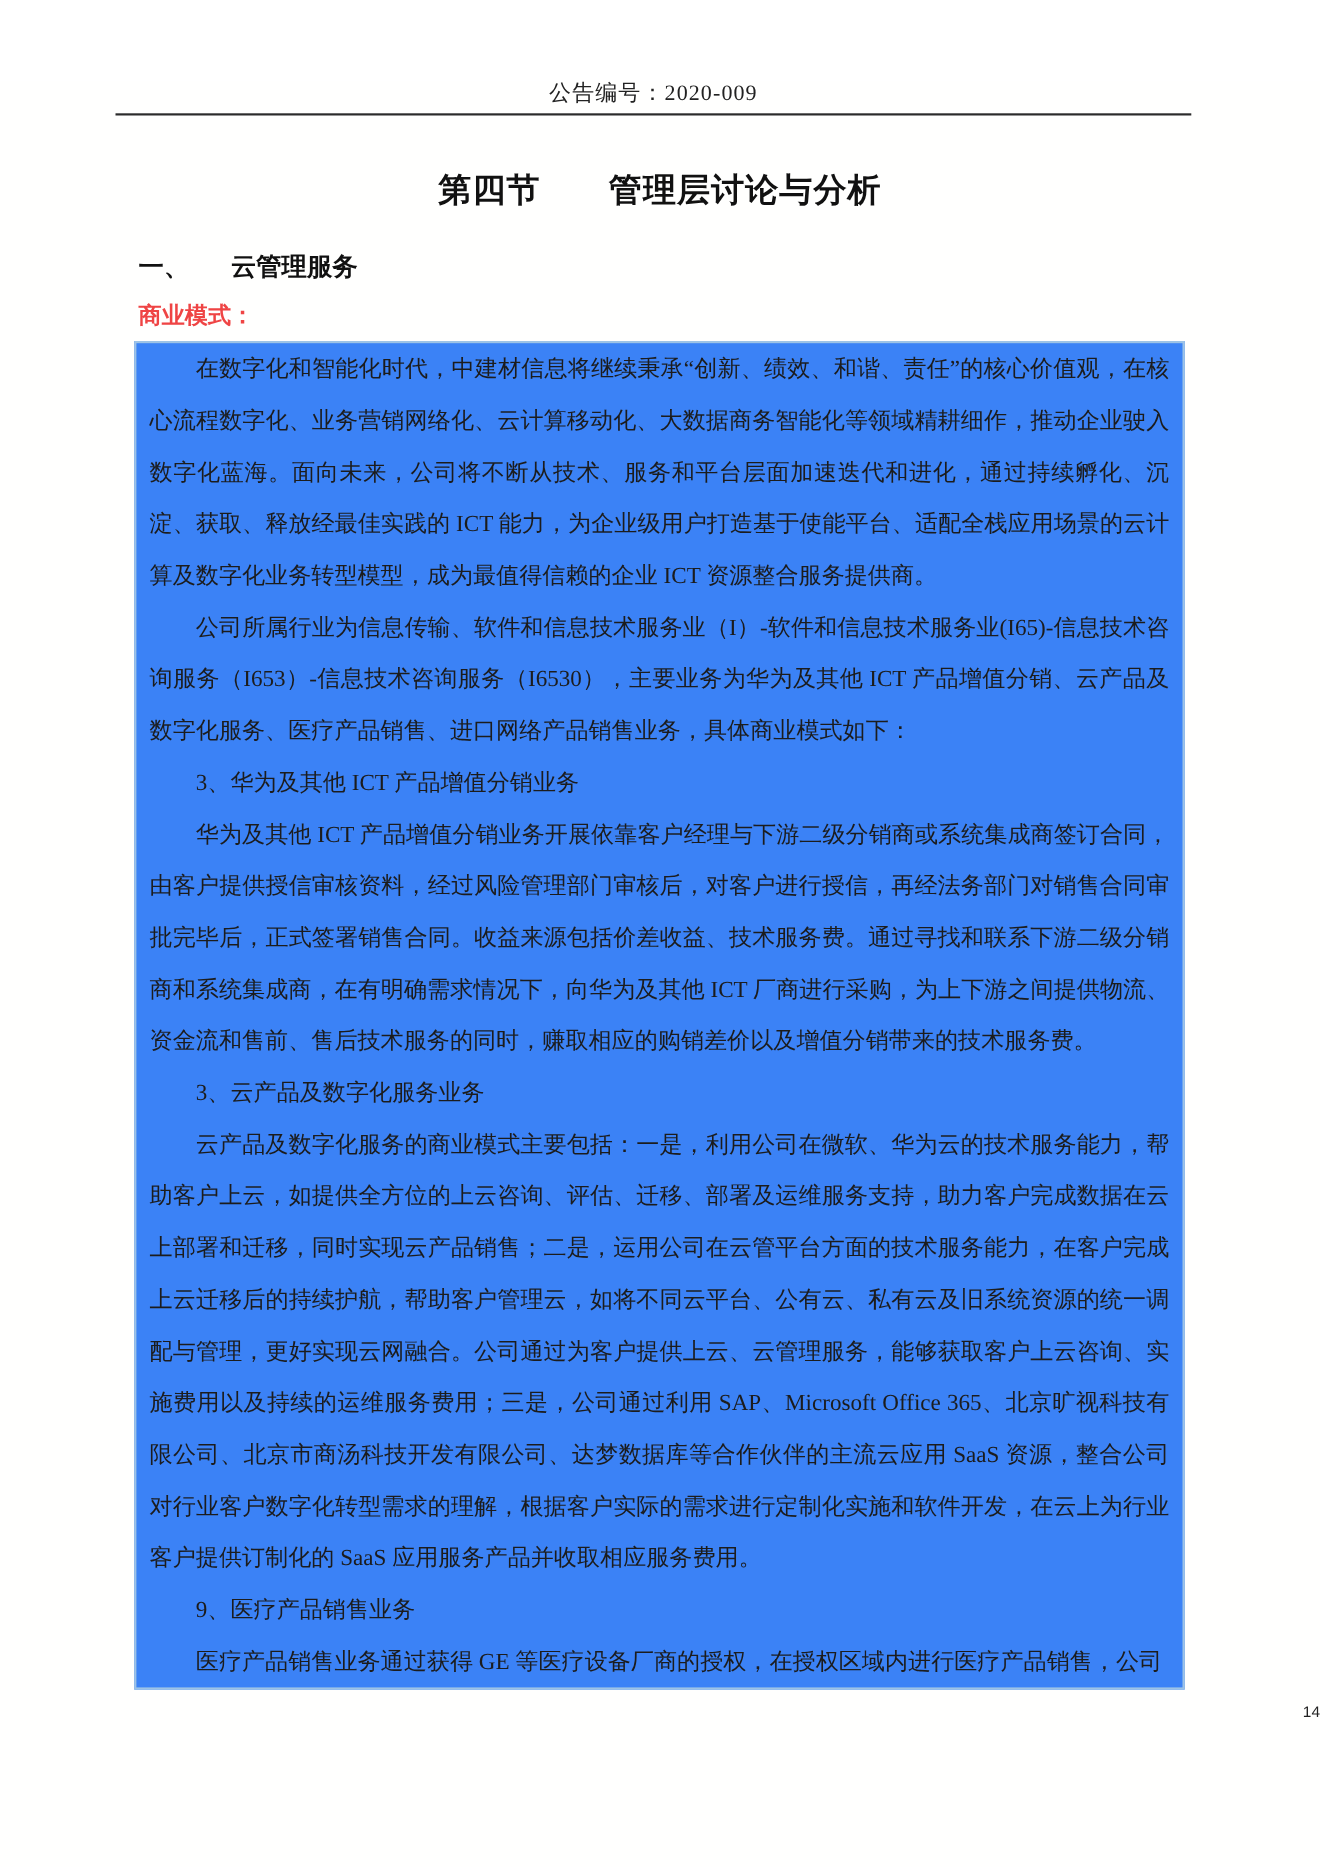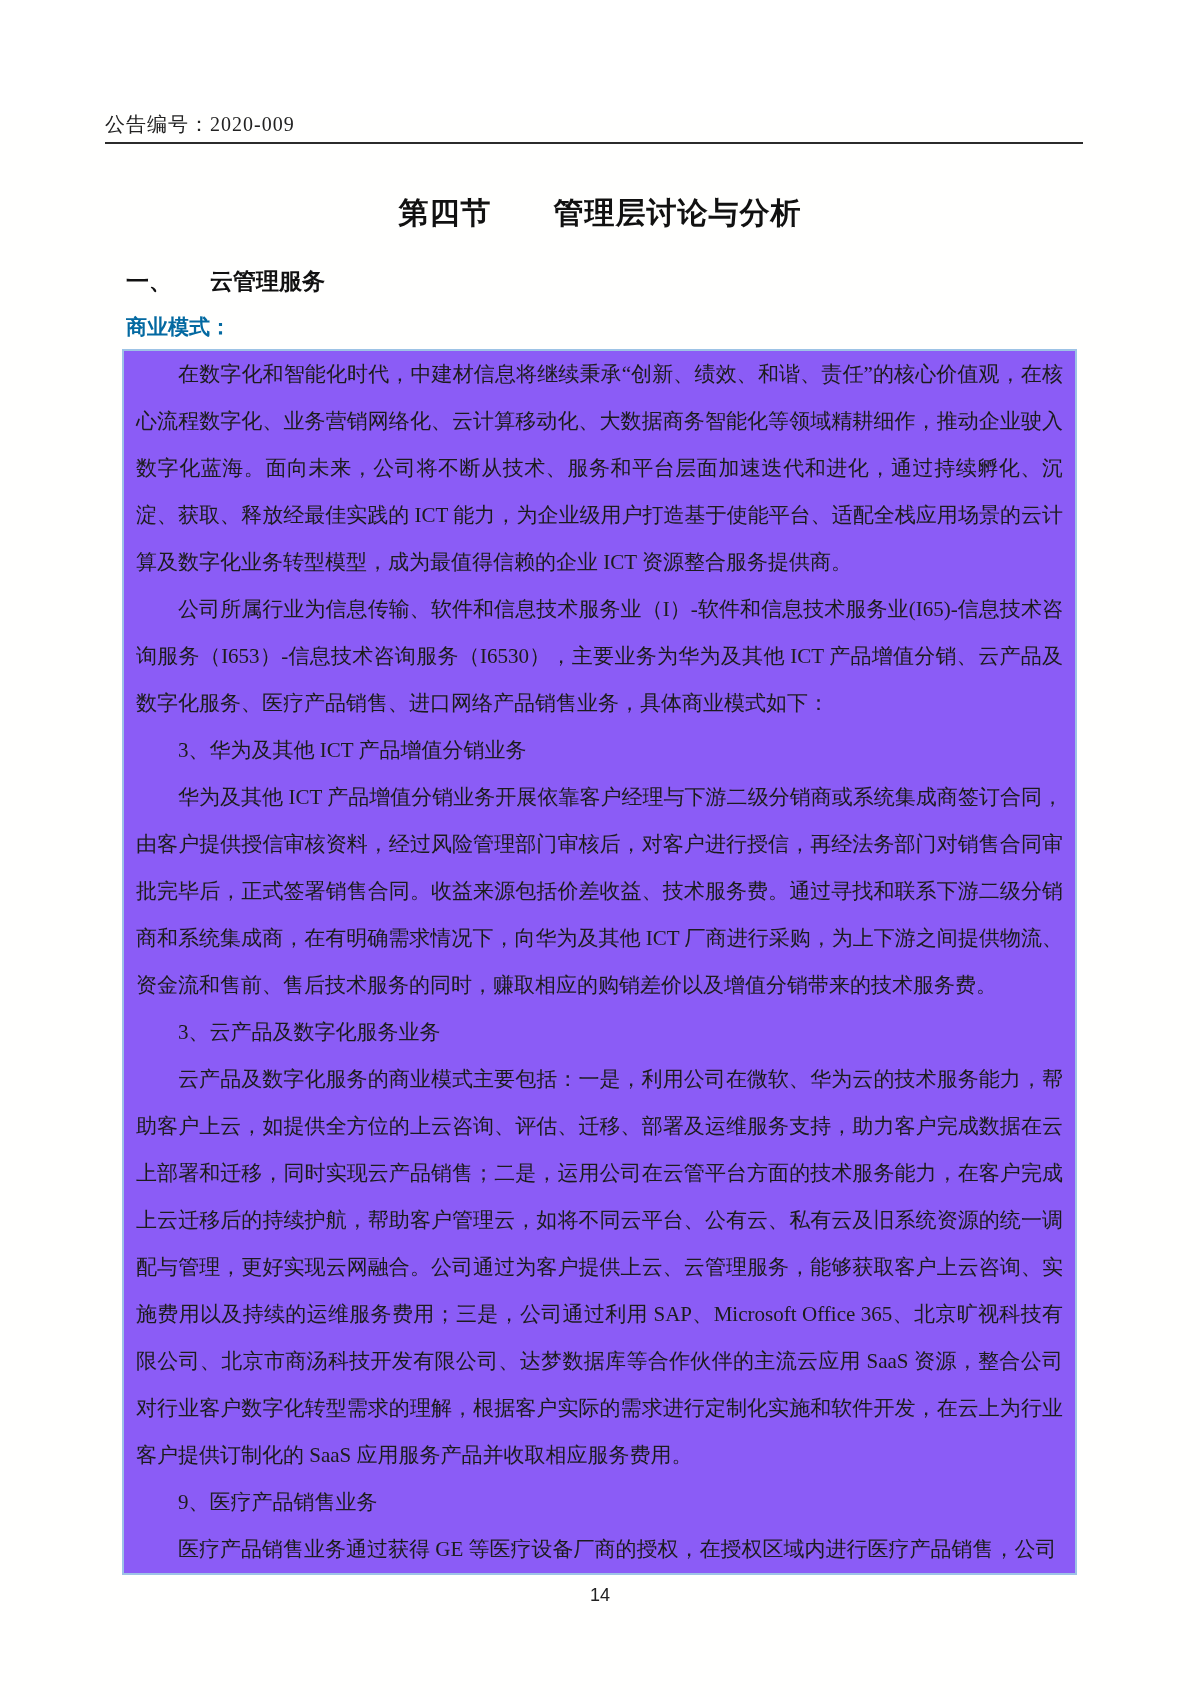--- a/index.html
+++ b/index.html
@@ -12,22 +12,22 @@
     color: #1c1c1c;
     overflow: hidden;
   }
   .page {
     width: 1200px;
     height: 1697px;
     background: #fffffe;
     position: relative;
   }
   .doc-header {
-    margin: 113px 117px 0 105px;
-    text-align: left;
+    margin: 74px 117px 0 105px;
+    text-align: center;
     font-size: 20px;
     line-height: 22px;
     letter-spacing: 1px;
     color: #222;
   }
   .header-rule {
     margin: 7px 117px 0 105px;
     height: 2px;
     background: #2b2b2b;
   }
@@ -52,46 +52,46 @@
     font-size: 23px;
     line-height: 26px;
     color: #111;
   }
   .subsection-label {
     margin: 21px 0 0 126px;
     font-family: "Liberation Sans", "DejaVu Sans", sans-serif;
     font-weight: bold;
     font-size: 21px;
     line-height: 23px;
-    color: #0369a1;
+    color: #ef4444;
   }
   .content-box {
     margin: 11px 0 0 122px;
     width: 955px;
     height: 1226px;
     border: 2px solid #9DC3E6;
-    background: #8b5cf6;
+    background: #3b82f6;
     padding: 0 12px;
     overflow: hidden;
   }
   .content-box p {
     font-size: 21px;
     line-height: 47px;
     text-align: justify;
     text-indent: 2em;
     color: #1c1c1c;
   }
   .content-box p.subhead {
     text-align: left;
   }
   .page-number {
     margin-top: 9px;
-    text-align: center;
+    text-align: right;
     font-family: "Liberation Sans", "DejaVu Sans", sans-serif;
-    font-size: 18px;
+    font-size: 14px;
     line-height: 22px;
     color: #222;
   }
 </style>
 </head>
 <body>
 
 <div class="page">
 
   <div class="doc-header">公告编号：2020-009</div>

